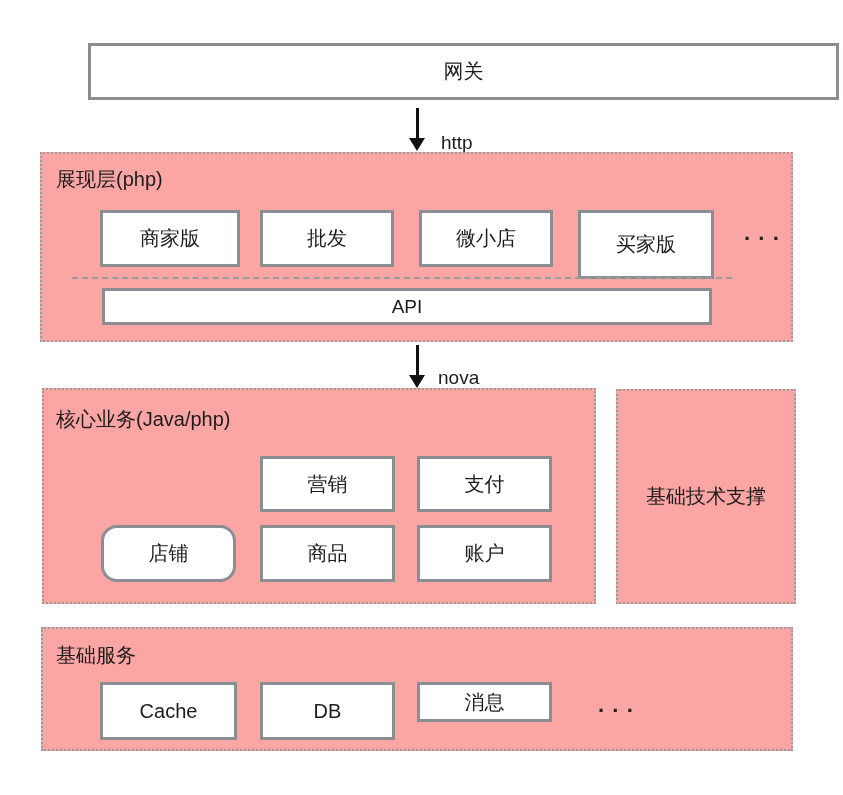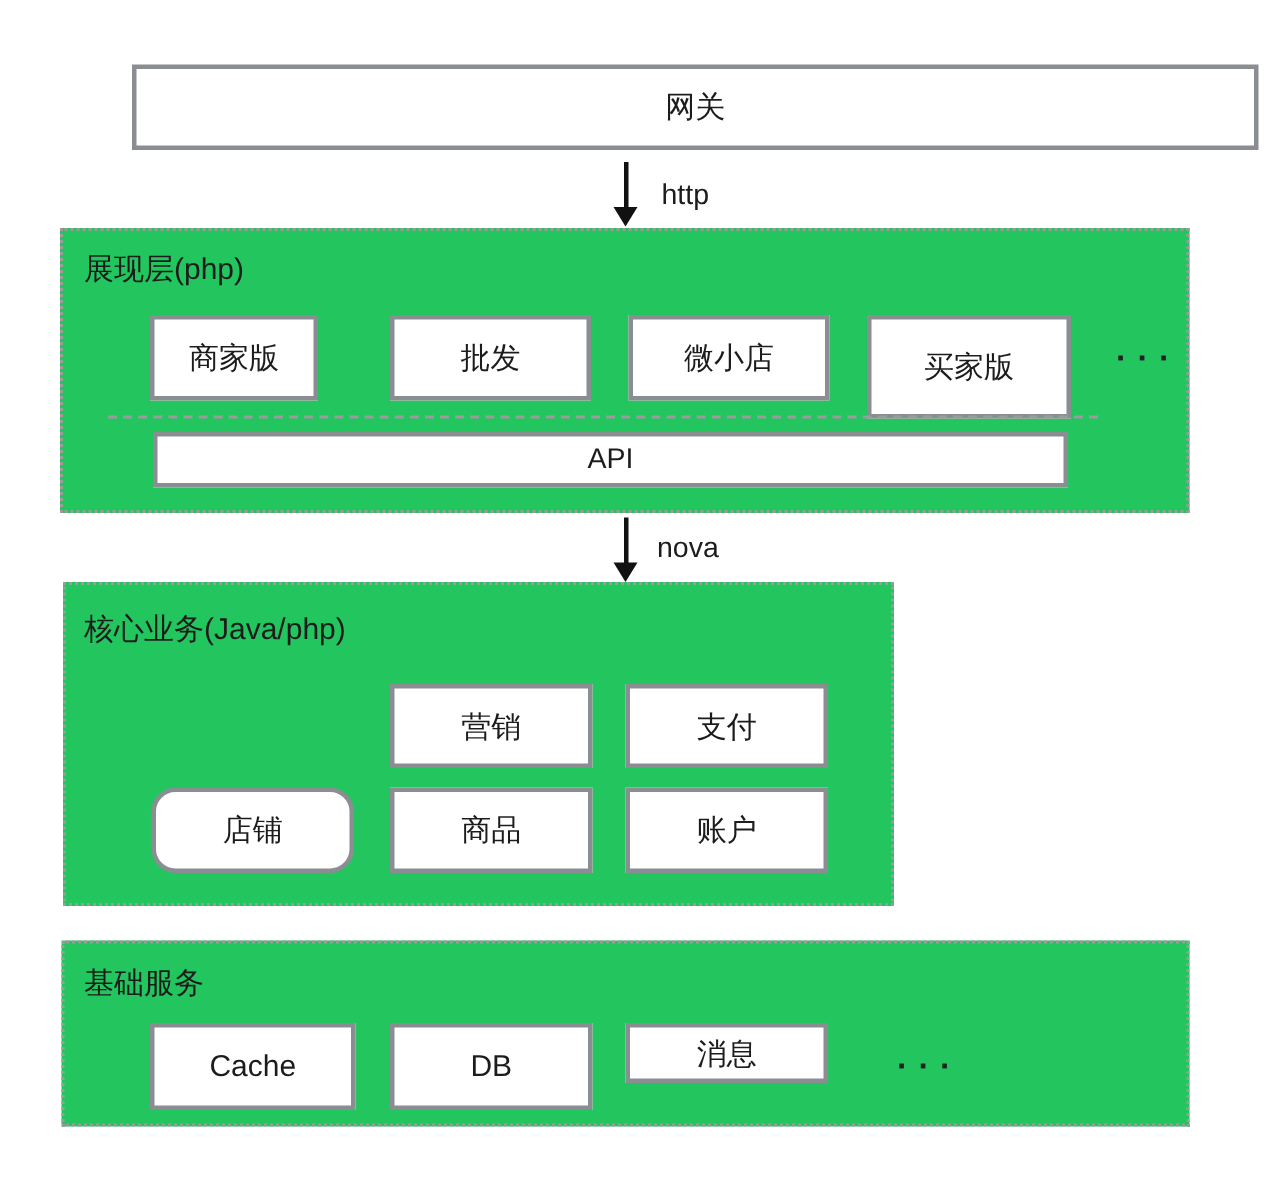--- a/index.html
+++ b/index.html
@@ -20,21 +20,21 @@
     display: flex;
     align-items: center;
     justify-content: center;
     font-size: 20px;
     white-space: nowrap;
   }
   .dotted-box {
     position: absolute;
     box-sizing: border-box;
     border: 2px dotted #9b9b9b;
-    background: #22c55e;
+    background: #fca5a5;
   }
   .section-title {
     position: absolute;
     font-size: 20px;
     white-space: nowrap;
   }
   .dashed-sep {
     position: absolute;
     border-top: 2px dashed #9b9b9b;
     height: 0;
@@ -51,20 +51,21 @@
     left: 0; top: 30px;
     width: 0; height: 0;
     border-left: 8px solid transparent;
     border-right: 8px solid transparent;
     border-top: 13px solid #111111;
   }
   .flow-label {
     position: absolute;
     font-size: 19px;
     white-space: nowrap;
+    margin-top: 12px;
   }
   .ellipsis {
     position: absolute;
     font-size: 22px;
     font-weight: 700;
     letter-spacing: 7px;
     color: #222222;
     white-space: nowrap;
   }
   .center-text {
@@ -85,21 +86,21 @@
 
   <div class="flow-arrow" style="left:409px; top:108px; height:44px;">
     <span class="arrow-line"></span>
     <span class="arrow-head"></span>
   </div>
   <div class="flow-label" style="left:441px; top:120px;">http</div>
 
   <div class="dotted-box" style="left:40px; top:152px; width:753px; height:190px;">
     <div class="section-title" style="left:14px; top:12px;">展现层(php)</div>
 
-    <div class="solid-box" style="left:58px; top:56px; width:112px; height:57px;text-align:right;">
+    <div class="solid-box" style="left:58px; top:56px; width:140px; height:57px;text-align:right;">
       <span>商家版</span>
     </div>
     <div class="solid-box" style="left:218px; top:56px; width:134px; height:57px;">
       <span>批发</span>
     </div>
     <div class="solid-box" style="left:377px; top:56px; width:134px; height:57px;">
       <span>微小店</span>
     </div>
     <div class="solid-box" style="left:536px; top:56px; width:136px; height:69px;">
       <span>买家版</span>
@@ -134,20 +135,23 @@
       <span>店铺</span>
     </div>
     <div class="solid-box" style="left:216px; top:135px; width:135px; height:57px;">
       <span>商品</span>
     </div>
     <div class="solid-box" style="left:373px; top:135px; width:135px; height:57px;">
       <span>账户</span>
     </div>
   </div>
 
+  <div class="dotted-box center-text" style="left:616px; top:389px; width:180px; height:215px;">
+    <span>基础技术支撑</span>
+  </div>
 
   <div class="dotted-box" style="left:41px; top:627px; width:752px; height:124px;">
     <div class="section-title" style="left:13px; top:13px;">基础服务</div>
 
     <div class="solid-box" style="left:57px; top:53px; width:137px; height:58px;">
       <span>Cache</span>
     </div>
     <div class="solid-box" style="left:217px; top:53px; width:135px; height:58px;">
       <span>DB</span>
     </div>

